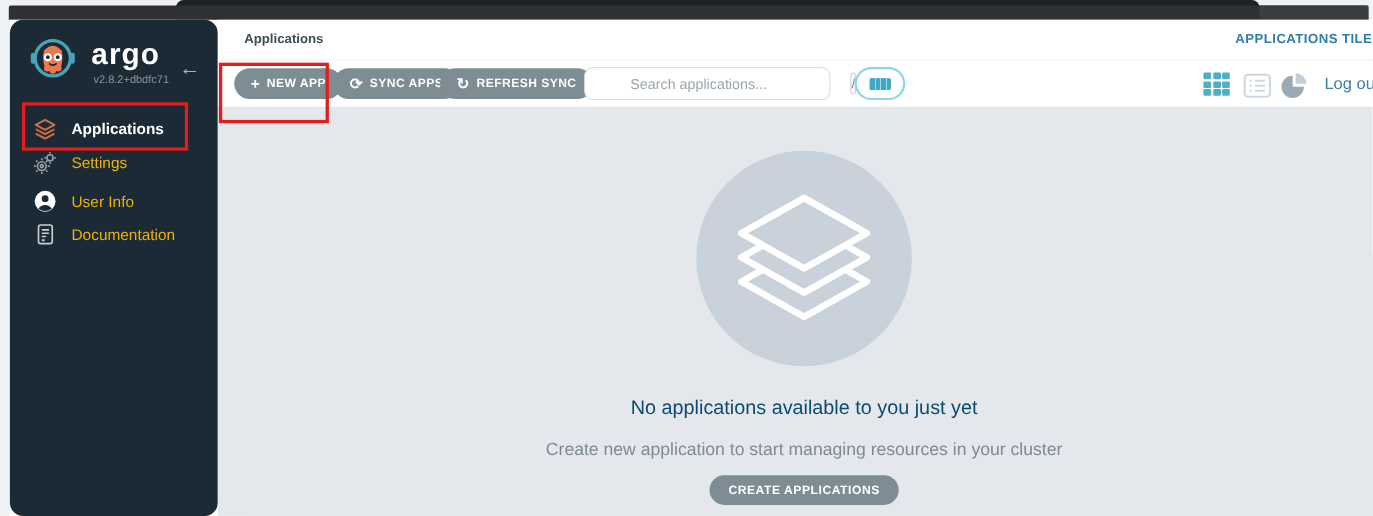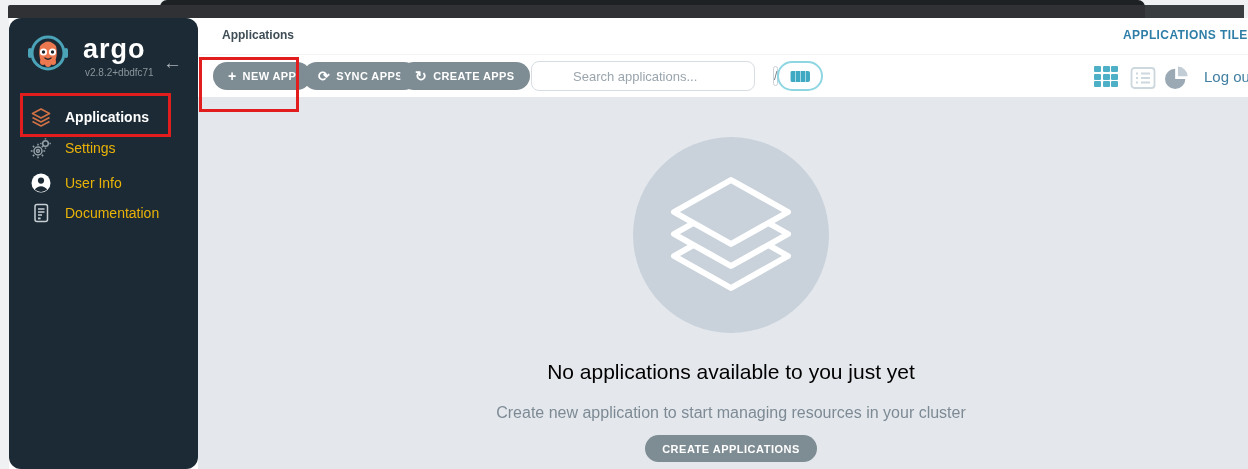--- a/index.html
+++ b/index.html
@@ -79,21 +79,21 @@
   .grid-ic span { background:#4db0c7; border-radius:1px; }
   .logout { position:absolute; left:1006px; top:50px; font-size:15px;
             color:#417fa2; cursor:pointer; white-space:nowrap; }
 
   
   .content { position:absolute; left:189px; top:79px; width:1050px; height:372px;
              background:#e4e8ed; text-align:center; padding-left:16px; }
   .empty-circle { width:196px; height:196px; border-radius:50%; background:#c9d2db;
                   margin:40px auto 0; display:flex; align-items:center;
                   justify-content:center; }
-  .empty-title { margin-top:27px; font-size:21px; color:#000000; }
+  .empty-title { margin-top:27px; font-size:18px; color:#0c4a6e; }
   .empty-sub   { margin-top:20px; font-size:16px; color:#7d8a94; }
   .cta-btn { margin-top:13px; height:27px; border:none; cursor:pointer;
              background:#7e8c93; color:#ffffff; border-radius:14px; padding:0 17px;
              font-family:"Liberation Sans", sans-serif;
              font-size:11px; font-weight:bold; letter-spacing:.5px; }
 
   
   .anno { position:absolute; border:3px solid #e21d1d; z-index:50; pointer-events:none; }
   .anno-newapp  { left:199px; top:57px; width:100px; height:55px; }
   .anno-sidebar { left:20px;  top:93px; width:151px; height:44px; }
@@ -185,21 +185,21 @@
       <button class="pill-btn" style="left:15px;">
         <span class="bico">+</span>
         <span>NEW APP</span>
       </button>
       <button class="pill-btn" style="left:105px;">
         <span class="bico">⟳</span>
         <span>SYNC APPS</span>
       </button>
       <button class="pill-btn" style="left:202px;">
         <span class="bico">↻</span>
-        <span>CREATE APPS</span>
+        <span>REFRESH SYNC</span>
       </button>
 
       <div class="search-box">
         <svg width="14" height="14" viewBox="0 0 14 14" fill="none" stroke="#8a959c" stroke-width="1.6">
           <circle cx="6" cy="6" r="4.4"></circle>
             <path d="M9.4 9.4 L13 13"></path>
         </svg>
         <input type="text" placeholder="Search applications..." style="">
         <span class="kbd-badge">/</span>
       </div>

